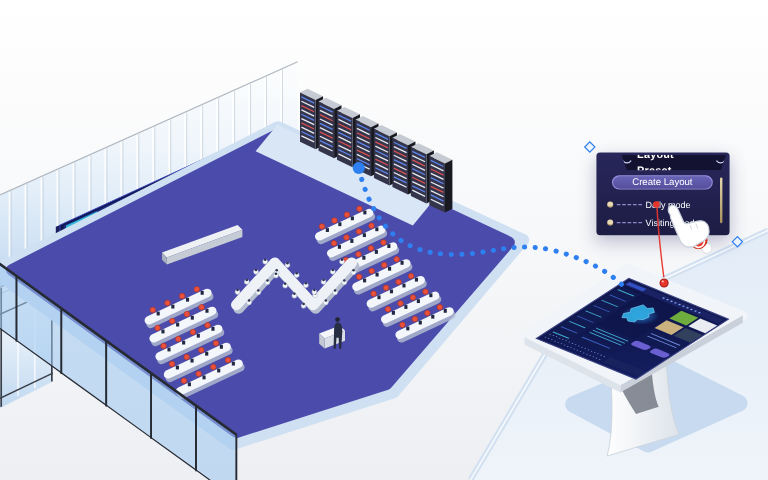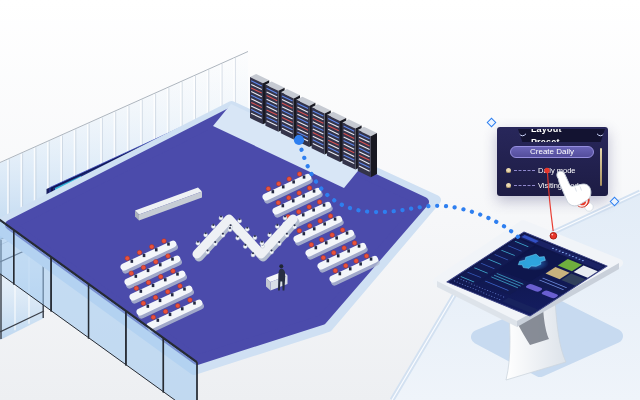--- a/index.html
+++ b/index.html
@@ -601,21 +601,21 @@
   <div class="handle h-br"></div>
   <div class="popup-header">
     <svg class="flourish" width="9" height="5">
       <path d="M1,0.8 Q4.5,4.8 8,0.8" stroke="#cfd7ff" stroke-width="1" fill="none"></path>
     </svg>
     <span class="popup-title">Layout Preset</span>
     <svg class="flourish" width="9" height="5">
       <path d="M1,0.8 Q4.5,4.8 8,0.8" stroke="#cfd7ff" stroke-width="1" fill="none"></path>
     </svg>
   </div>
-  <button class="create-btn">Create Daily</button>
+  <button class="create-btn">Create Layout</button>
   <div class="option-row row-1">
     <span class="bullet"></span>
     <span class="dash"></span>
     <span class="option-label">Daily mode</span>
   </div>
   <div class="option-row row-2">
     <span class="bullet"></span>
     <span class="dash"></span>
     <span class="option-label">Visiting mode</span>
   </div>

